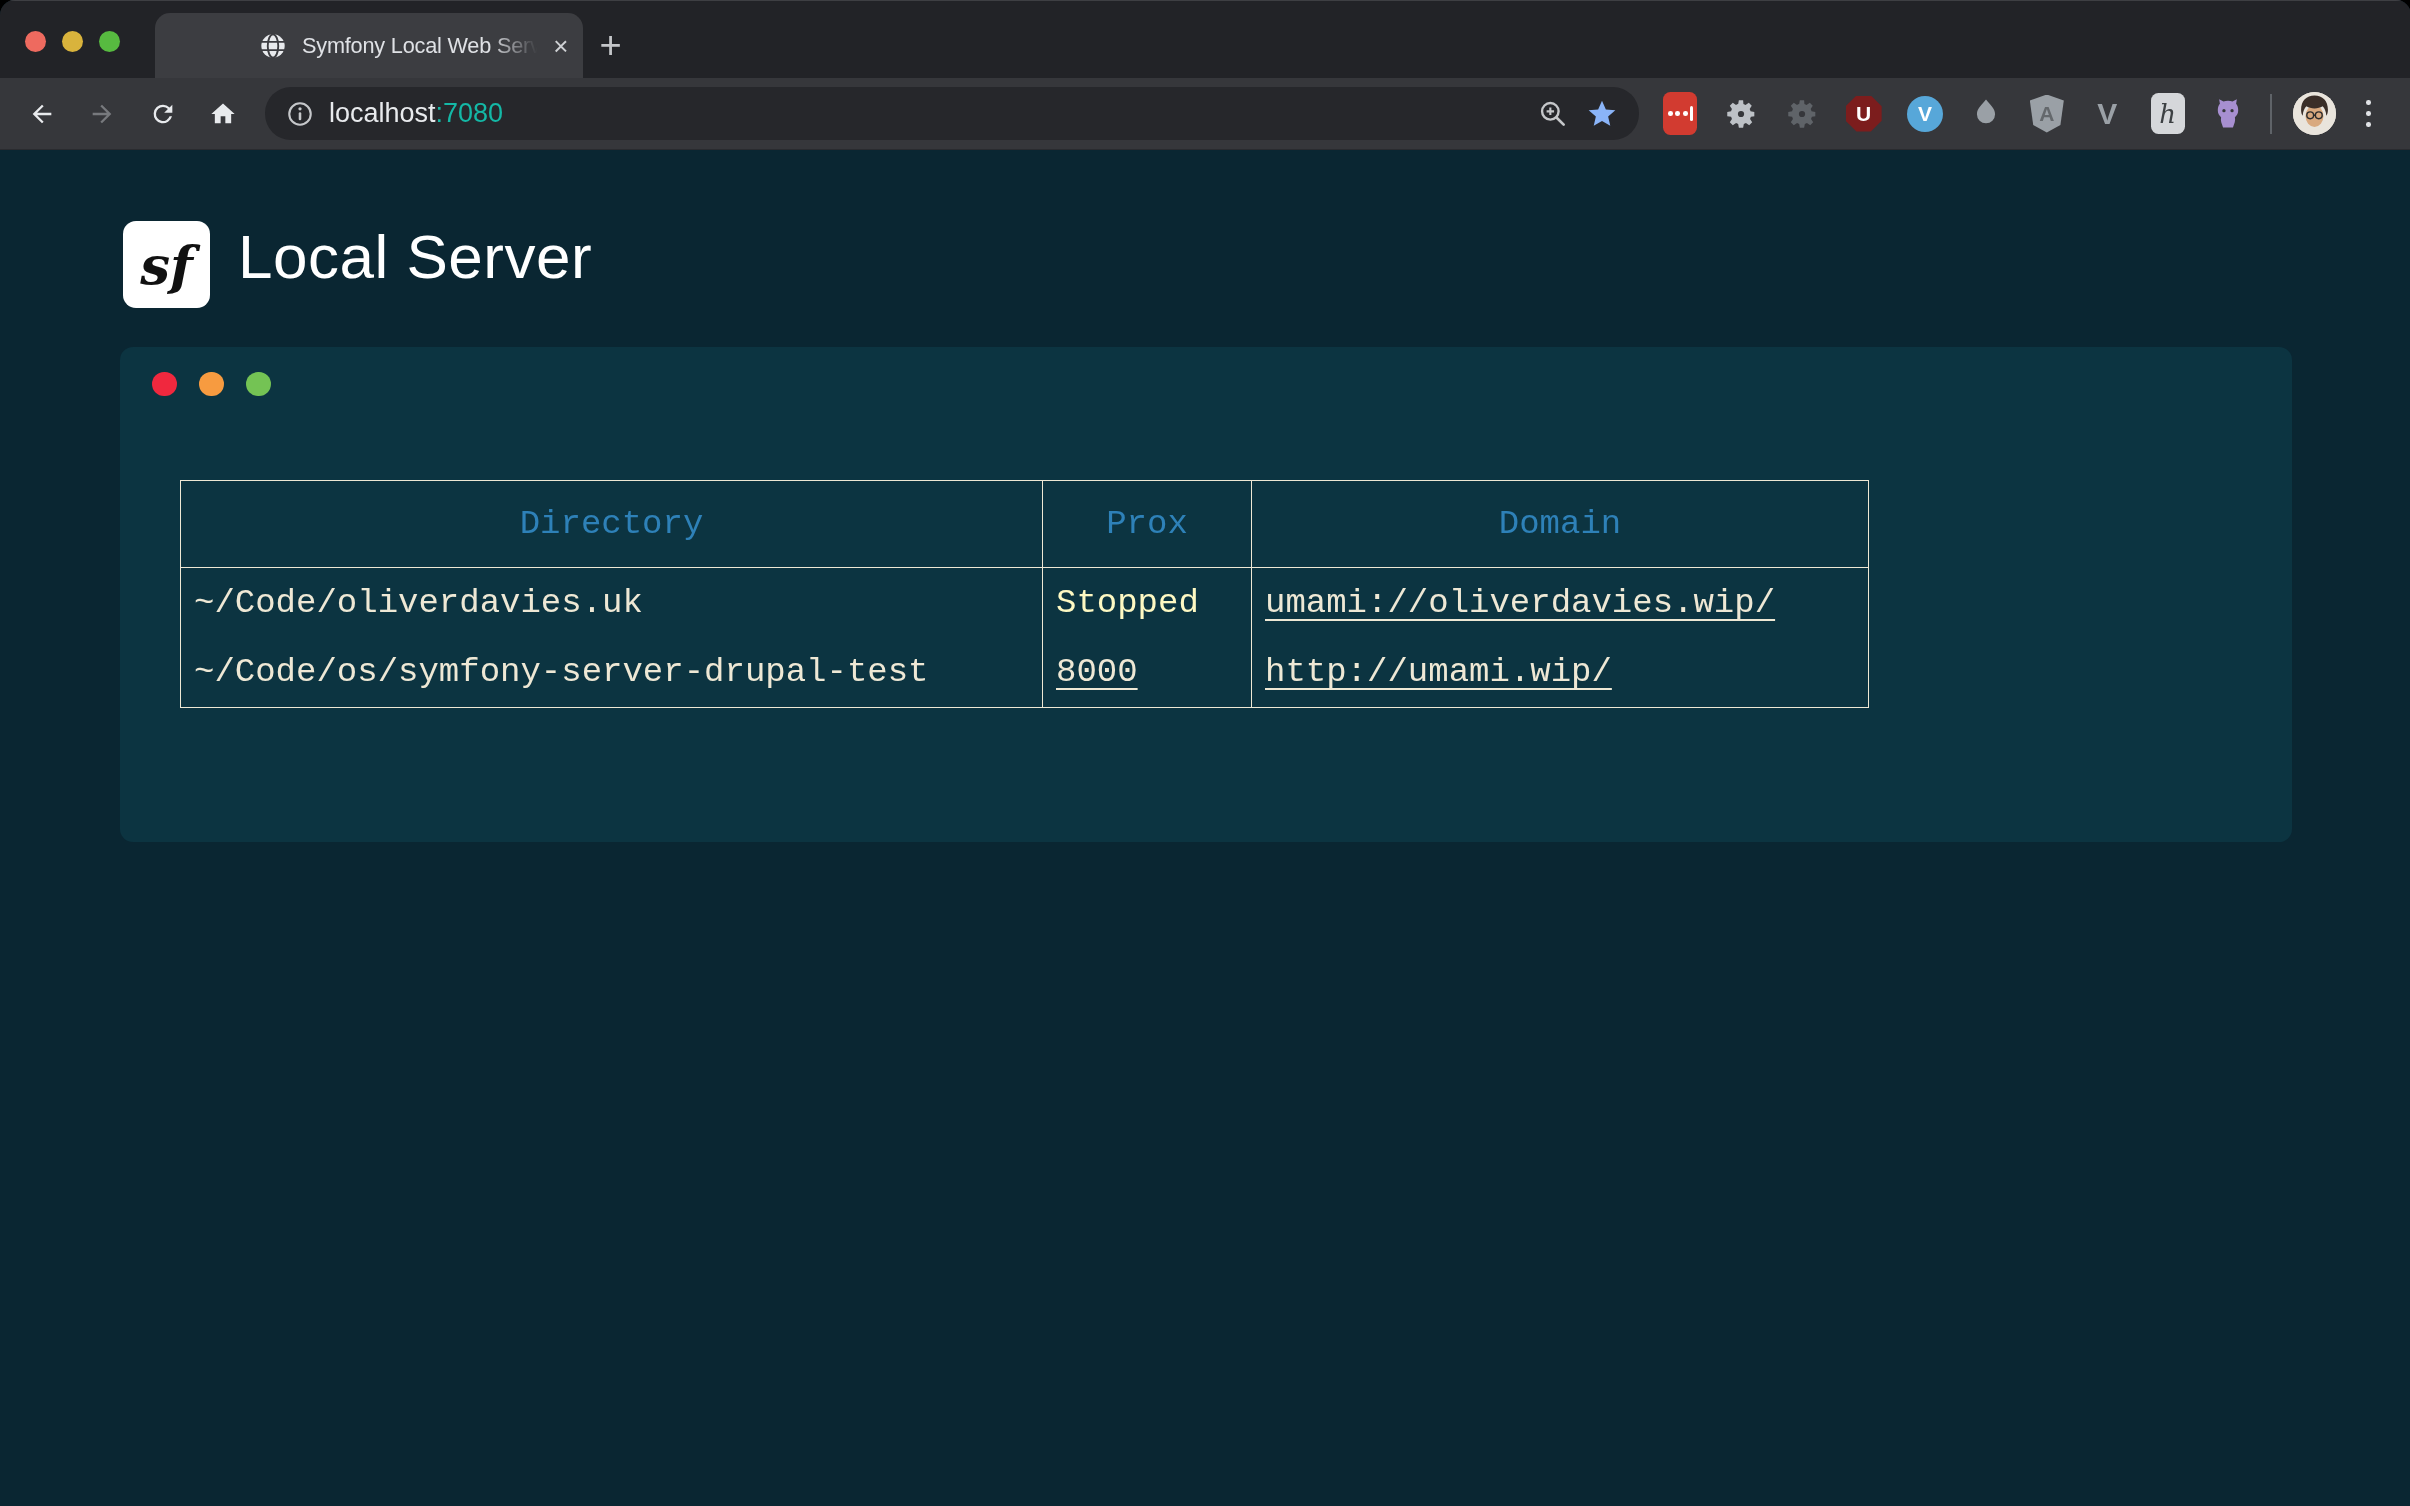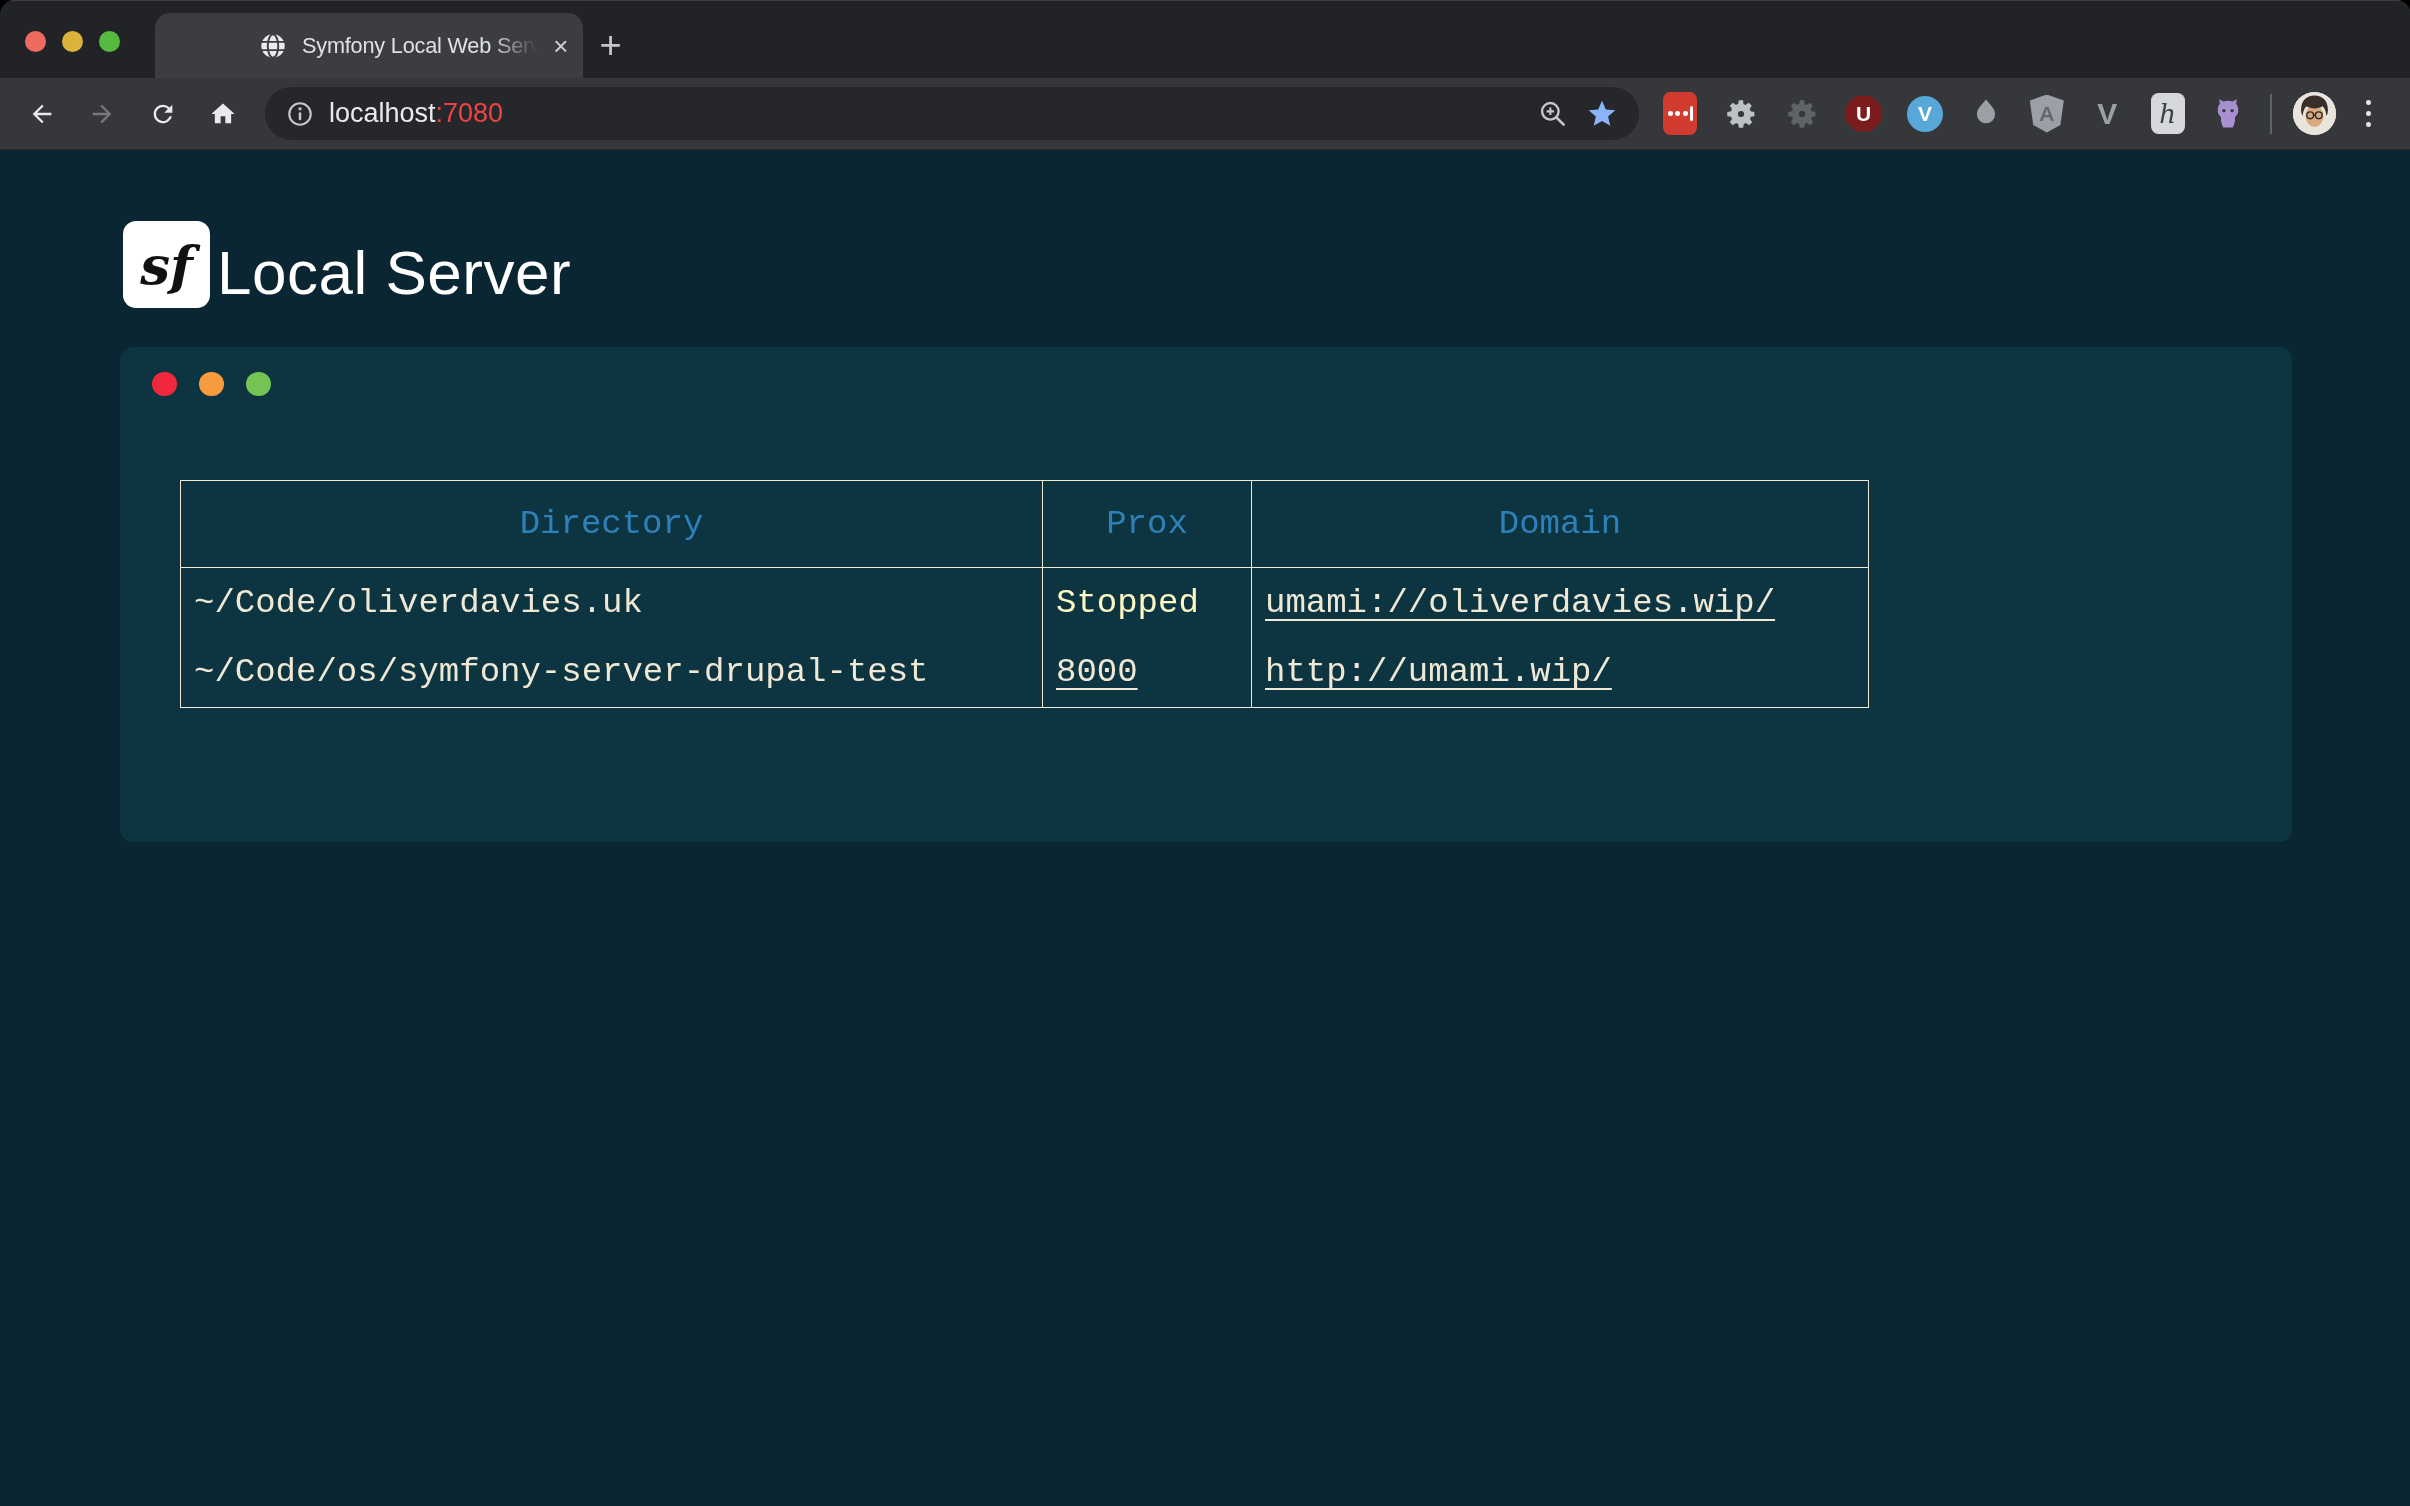--- a/index.html
+++ b/index.html
@@ -21,41 +21,41 @@
   .newtab-btn { position:absolute; left:589px; top:22.6px; width:43px; height:43px; display:flex; align-items:center; justify-content:center; color:#c4c6c9; font-size:38px; font-weight:300; border-radius:50%; }
 
   
   .toolbar { position:relative; height:72px; background:#36373b; display:flex; align-items:center; border-bottom:1.9px solid #2a2b2f; }
   .nav-btn { width:38px; height:38px; margin-left:22.6px; display:flex; align-items:center; justify-content:center; border-radius:50%; }
   .nav-btn:first-child { margin-left:22.6px; }
   .nav-btn svg { width:28px; height:28px; }
   .omnibox { margin-left:22.6px; width:1374px; height:53px; background:#26272b; border-radius:26px; display:flex; align-items:center; padding:0 21px 0 21px; }
   .info-icon { width:28px; height:28px; flex:0 0 auto; }
   .url-text { margin-left:15px; font-size:27px; color:#e8eaed; white-space:nowrap; }
-  .url-port { color:#ef4444; }
+  .url-port { color:#14b8a6; }
   .omni-spacer { flex:1; }
   .omni-icon { width:32px; height:32px; margin-left:17px; flex:0 0 auto; }
   .ext-row { display:flex; align-items:center; gap:25.4px; margin-left:24.5px; }
   .ext { width:36px; height:36px; display:flex; align-items:center; justify-content:center; }
   .ext-lastpass { width:34px; height:43px; border-radius:7.5px; background:#d23b30; display:flex; align-items:center; justify-content:center; gap:2.8px; }
   .lp-dot { width:4.7px; height:4.7px; border-radius:50%; background:#fff; }
   .lp-bar { width:2.8px; height:15px; background:#fff; border-radius:1.9px; }
   .ext-ublock { width:36px; height:36px; background:#7c1d1d; border:0; clip-path:polygon(30% 0,70% 0,100% 30%,100% 70%,70% 100%,30% 100%,0 70%,0 30%); display:flex; align-items:center; justify-content:center; color:#fff; font-weight:bold; font-size:21px; }
   .ext-vimium { width:36px; height:36px; border-radius:50%; background:#57a7d9; display:flex; align-items:center; justify-content:center; color:#fff; font-weight:bold; font-size:21px; }
   .ext-shield { width:34px; height:38px; background:#9aa0a6; clip-path:polygon(50% 0,100% 16%,90% 80%,50% 100%,10% 80%,0 16%); display:flex; align-items:center; justify-content:center; color:#64686c; font-weight:bold; font-size:21px; }
   .ext-vue { color:#9aa0a6; font-weight:bold; font-size:30px; }
   .ext-h { width:34px; height:41px; border-radius:7.5px; background:#d5d7da; display:flex; align-items:center; justify-content:center; font-family:"DejaVu Serif", serif; font-style:italic; font-size:26px; color:#3c4043; }
   .toolbar-sep { width:1.9px; height:40px; background:#5f6368; margin-left:24.5px; }
   .avatar { width:43px; height:43px; border-radius:50%; overflow:hidden; margin-left:21px; flex:0 0 auto; background:#e9e4dc; }
   .kebab { display:flex; flex-direction:column; gap:6.6px; margin-left:22.6px; padding:7.5px; }
   .kebab span { width:4.7px; height:4.7px; border-radius:50%; background:#e1e3e6; }
 
   
   .content { position:relative; height:1355px; background:#0a2632; }
-  .brand { position:absolute; left:123px; top:71px; display:flex; align-items:flex-end; gap:7px; }
+  .brand { position:absolute; left:123px; top:71px; display:flex; align-items:flex-start; gap:28px; }
   .sf-logo { width:87px; height:87px; background:#fff; border-radius:13px; display:flex; align-items:center; justify-content:center;
              font-family:"DejaVu Serif", serif; font-style:italic; font-weight:bold; font-size:53px; color:#111; }
   .page-title { color:#ffffff; font-size:62px; font-weight:300; letter-spacing:0.5px; }
 
   .panel { position:absolute; left:120px; top:197px; width:2172px; height:495px; background:#0c3441; border-radius:13px; }
   .panel-dots { position:absolute; left:32px; top:24.5px; display:flex; gap:22.6px; }
   .panel-dot { width:24.5px; height:24.5px; border-radius:50%; }
   .panel-dot.red    { background:#f0283e; }
   .panel-dot.orange { background:#f79b40; }
   .panel-dot.green  { background:#74c354; }

